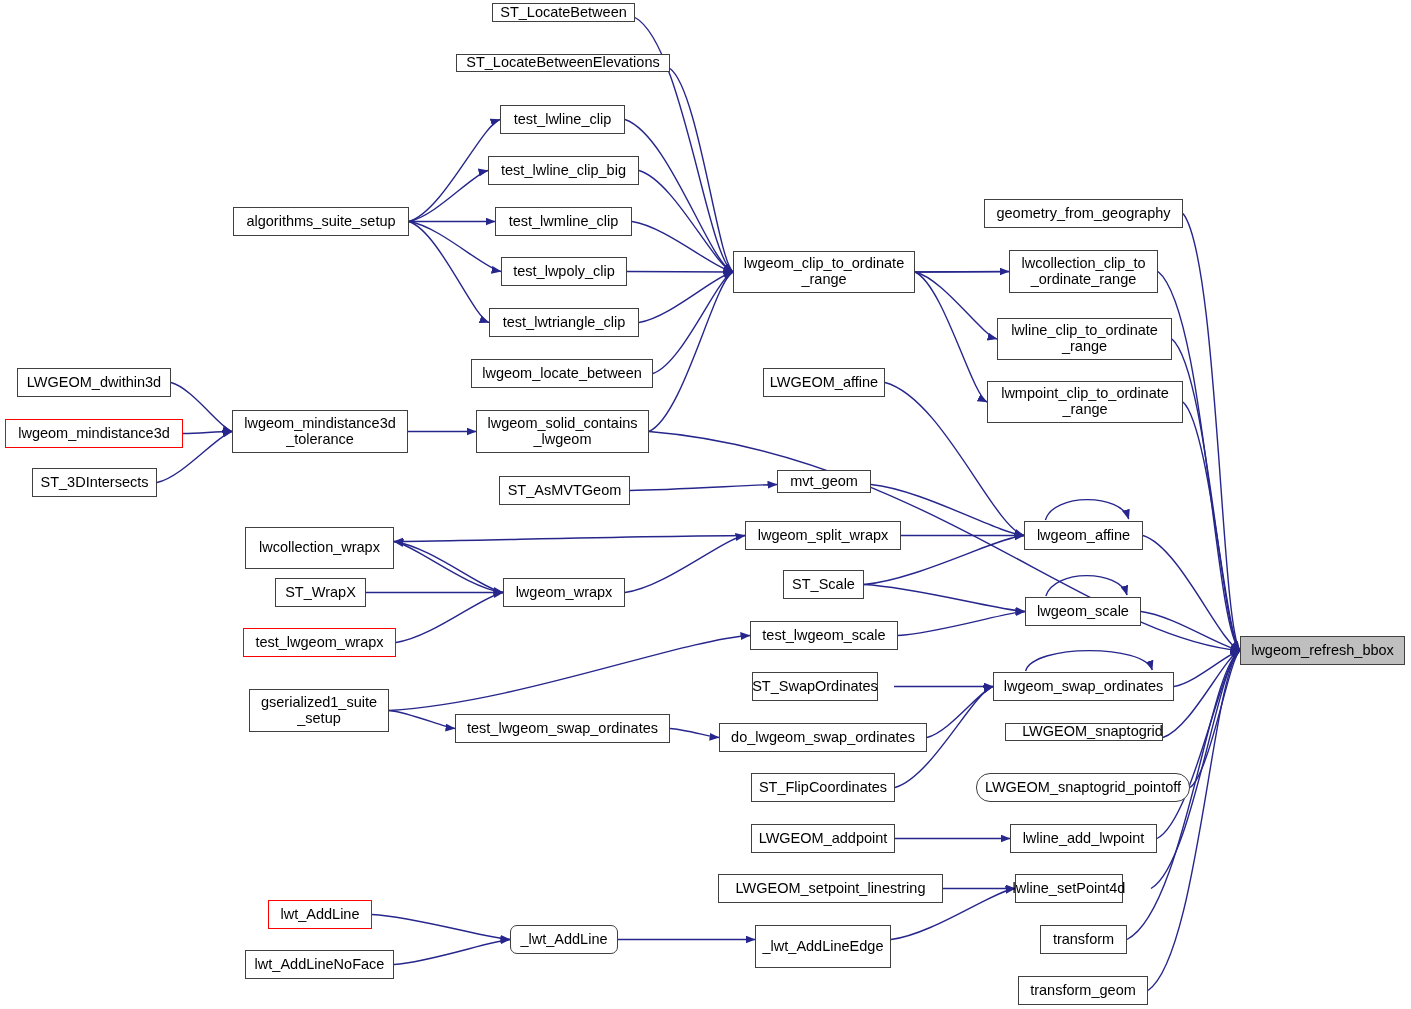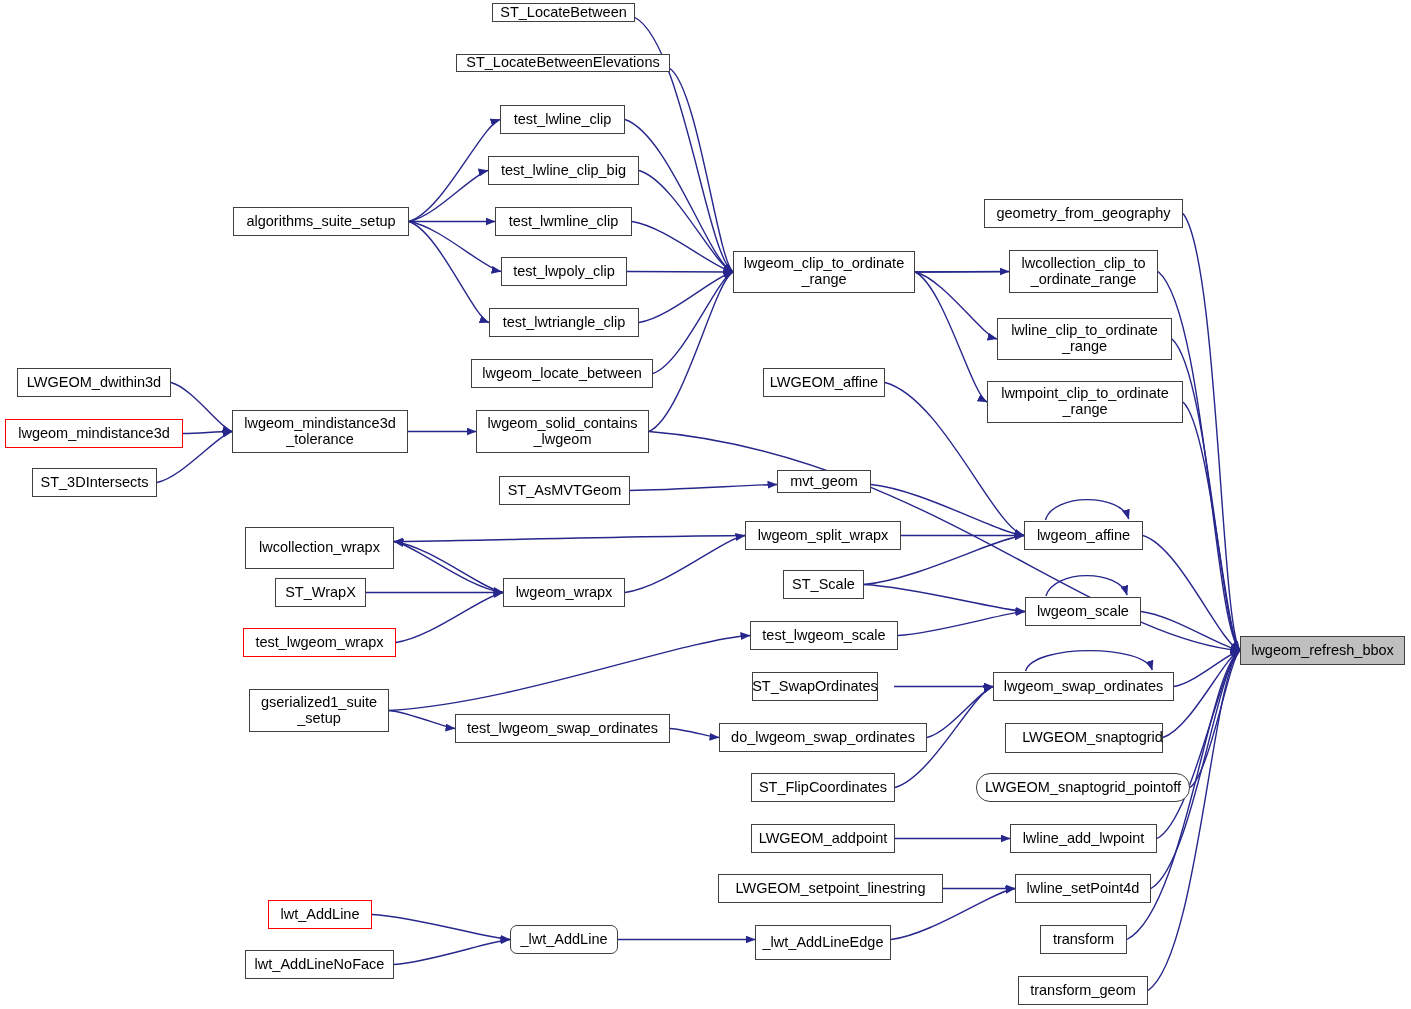--- a/index.html
+++ b/index.html
@@ -163,27 +163,27 @@
       <div class="node" style="left: 1025px; top: 597px; width: 116px; height: 29px;">lwgeom_scale</div>
       <div class="node red" style="left: 243px; top: 628px; width: 153px; height: 29px;">test_lwgeom_wrapx</div>
       <div class="node" style="left: 750px; top: 621px; width: 148px; height: 29px;">test_lwgeom_scale</div>
       <div class="node highlight" style="left: 1240px; top: 636px; width: 165px; height: 29px;">lwgeom_refresh_bbox</div>
       <div class="node" style="left: 752px; top: 672px; width: 126px; height: 29px;">ST_SwapOrdinates</div>
       <div class="node" style="left: 993px; top: 672px; width: 181px; height: 29px;">lwgeom_swap_ordinates</div>
       <div class="node" style="left: 249px; top: 689px; width: 140px; height: 43px;">gserialized1_suite
 _setup</div>
       <div class="node" style="left: 455px; top: 714px; width: 215px; height: 29px;">test_lwgeom_swap_ordinates</div>
       <div class="node" style="left: 719px; top: 723px; width: 208px; height: 29px;">do_lwgeom_swap_ordinates</div>
-      <div class="node" style="left: 1005px; top: 723px; width: 158px; height: 30px; padding-left: 17px;">LWGEOM_snaptogrid</div>
+      <div class="node" style="left: 1005px; top: 723px; width: 158px; height: 18px; padding-left: 17px;">LWGEOM_snaptogrid</div>
       <div class="node" style="left: 751px; top: 773px; width: 144px; height: 29px;">ST_FlipCoordinates</div>
       <div class="node" style="left: 976px; top: 773px; width: 214px; height: 29px; border-radius: 14px;">LWGEOM_snaptogrid_pointoff</div>
       <div class="node" style="left: 751px; top: 824px; width: 144px; height: 29px;">LWGEOM_addpoint</div>
       <div class="node" style="left: 1010px; top: 824px; width: 147px; height: 29px;">lwline_add_lwpoint</div>
       <div class="node" style="left: 718px; top: 874px; width: 225px; height: 29px;">LWGEOM_setpoint_linestring</div>
-      <div class="node" style="left: 1015px; top: 874px; width: 136px; height: 29px;">lwline_setPoint4d</div>
+      <div class="node" style="left: 1015px; top: 874px; width: 108px; height: 29px;">lwline_setPoint4d</div>
       <div class="node red" style="left: 268px; top: 900px; width: 104px; height: 29px;">lwt_AddLine</div>
       <div class="node" style="left: 510px; top: 925px; width: 108px; height: 29px; border-radius: 7px;">_lwt_AddLine</div>
-      <div class="node" style="left: 755px; top: 925px; width: 136px; height: 35px;">_lwt_AddLineEdge</div>
+      <div class="node" style="left: 755px; top: 925px; width: 136px; height: 43px;">_lwt_AddLineEdge</div>
       <div class="node" style="left: 1040px; top: 925px; width: 87px; height: 29px;">transform</div>
       <div class="node" style="left: 245px; top: 950px; width: 149px; height: 29px;">lwt_AddLineNoFace</div>
       <div class="node" style="left: 1018px; top: 976px; width: 130px; height: 29px;">transform_geom</div>
     </div>
 </div>
 
 </body></html>

